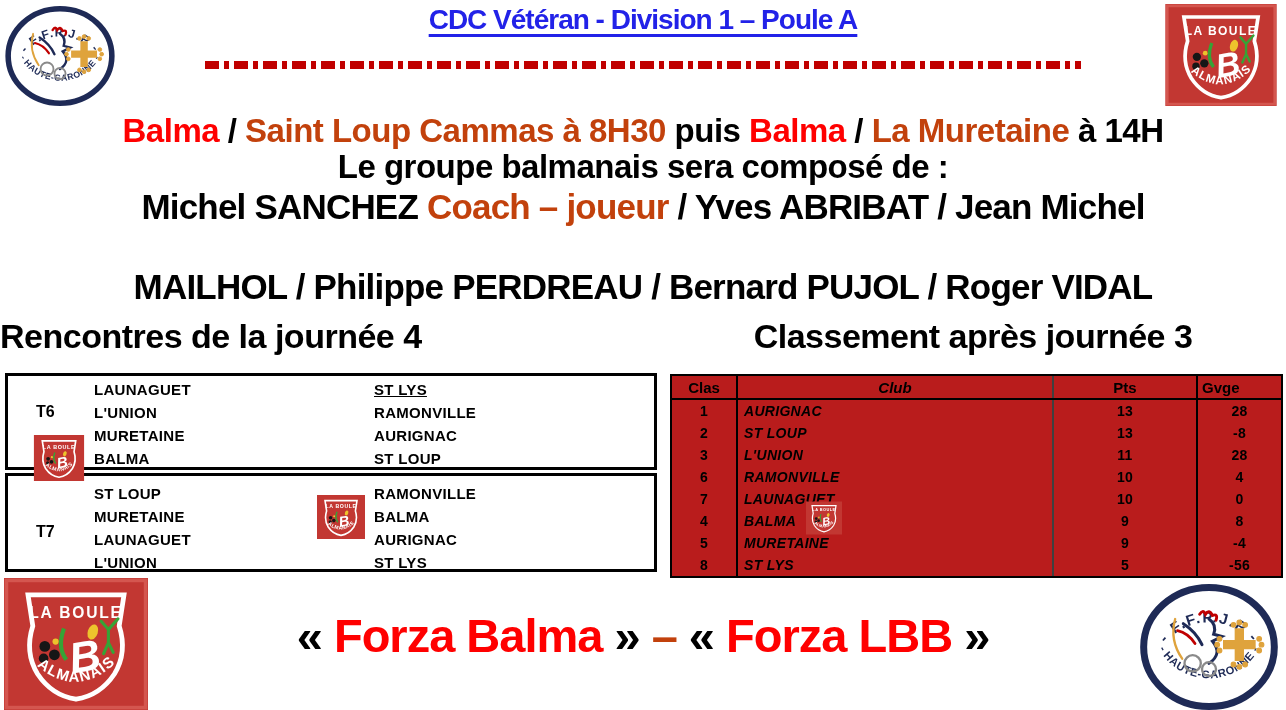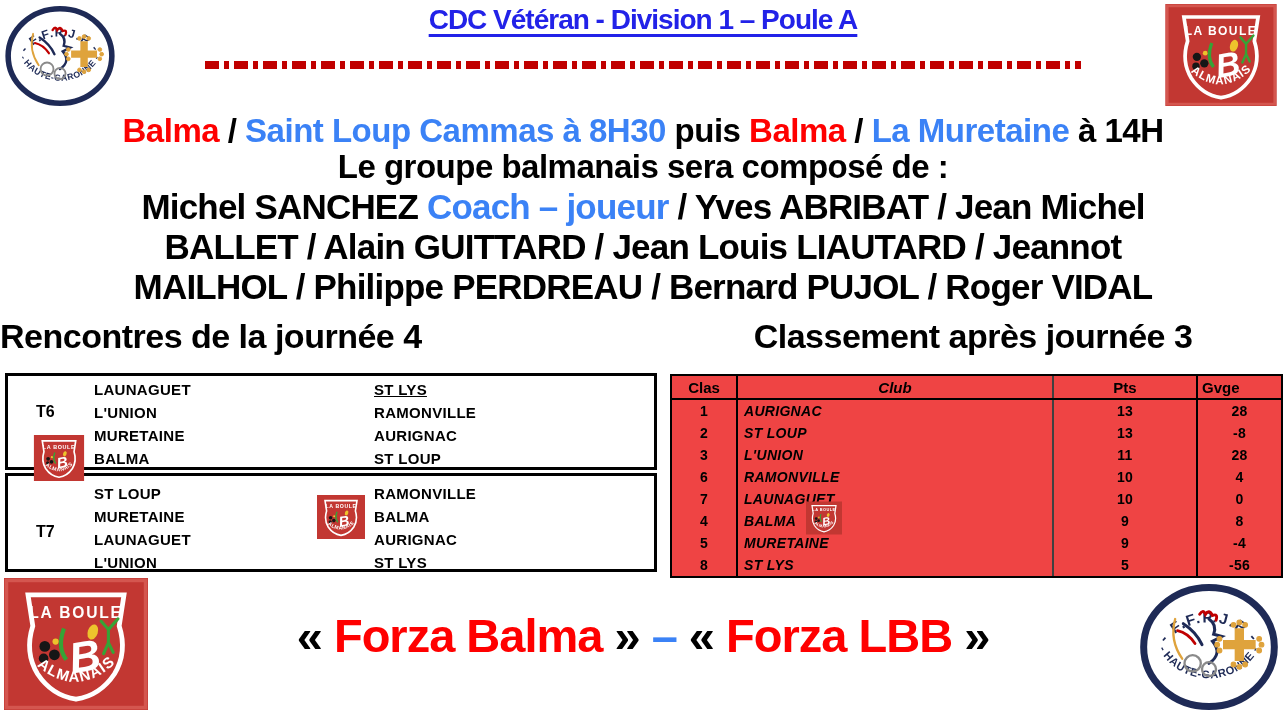--- a/index.html
+++ b/index.html
@@ -4,21 +4,21 @@
 <style>
   * { margin:0; padding:0; box-sizing:border-box; }
   html,body { background:#fff; }
   #page {
     position:relative; width:1286px; height:710px; background:#fff;
     font-family:"Liberation Sans", sans-serif; overflow:hidden; color:#000;
   }
   .abs { position:absolute; }
   .ctr { left:0; width:100%; text-align:center; white-space:nowrap; }
   .red   { color:#FF0000; }
-  .blue  { color:#3b82f6; }
+  .blue  { color:#c2410c; }
   .green { color:#1F9E1F; }
   .black { color:#000; }
 
   .title {
     top:4px; font-size:28px; font-weight:700; letter-spacing:-1px; color:#2222E8;
     text-decoration:underline; text-decoration-thickness:3px; text-underline-offset:5px;
   }
   .dashline {
     top:61px; left:205px; width:876px; height:8px;
     background:repeating-linear-gradient(to right,
@@ -44,21 +44,21 @@
   .fx-home { display:inline-block; margin-left:86px; }
   .fx-away { position:absolute; left:366px; top:0; }
   .fx-u { font-weight:700; text-decoration:underline; }
   .fx-label { position:absolute; font-size:16px; font-weight:600; }
   .fx-label-t6 { left:28px; top:27px; }
   .fx-label-t7 { left:28px; top:47px; }
   .fx-logo-t6 { position:absolute; left:28px;  top:62px;  width:52px; height:46px; }
   .fx-logo-t7 { position:absolute; left:312px; top:120px; width:48px; height:48px; }
 
   
-  #standings { left:670px; top:374px; width:613px; border:2px solid #000; background:#ef4444; }
+  #standings { left:670px; top:374px; width:613px; border:2px solid #000; background:#b91c1c; }
   .st-row { display:flex; }
   .st-head { height:24px; line-height:24px; border-bottom:2px solid #000; font-size:15px; font-weight:600; }
   .st-body-row { height:22px; line-height:22px; font-size:14px; font-weight:600; letter-spacing:0.3px; }
   .sc { flex:none; overflow:hidden; white-space:nowrap; }
   .sc1 { width:66px;  border-right:2px solid #000; text-align:center; }
   .sc2 { width:316px; border-right:2px solid #404040;font-style:italic; }
   .sc3 { width:144px; border-right:2px solid #000; text-align:center; }
   .sc4 { flex:1; text-align:center; }
   .sc2-head { text-align:center; }
   .sc2-body { text-align:left; padding-left:6px; }
@@ -147,21 +147,20 @@
   </div>
 
   <div class="abs ctr title">CDC Vétéran - Division 1 – Poule A</div>
   <div class="abs dashline"></div>
 
   <div class="abs ctr matchline"><span class="red">Balma</span><span class="black"> / </span><span class="blue">Saint Loup Cammas à 8H30</span><span class="black"> puis </span><span class="red">Balma</span><span class="black"> / </span><span class="blue">La Muretaine</span><span class="black"> à 14H</span></div>
 
   <div class="abs ctr composeline">Le groupe balmanais sera composé de :</div>
 
   <div class="abs ctr playerline pl1"><span class="black">Michel SANCHEZ </span><span class="blue">Coach – joueur</span><span class="black"> / Yves ABRIBAT / Jean Michel</span></div>
-  <div class="abs ctr playerline pl2">BALLET / Alain GUITTARD / Jean Louis LIAUTARD / Jeannot</div>
   <div class="abs ctr playerline pl3">MAILHOL / Philippe PERDREAU / Bernard PUJOL / Roger VIDAL</div>
 
   <div class="abs sect-head sect-head-left">Rencontres de la journée 4</div>
   <div class="abs sect-head sect-head-right">Classement après journée 3</div>
 
   <div class="abs" id="fixtures">
 
     <div class="fx-block fx-b1 fx-pad">
       <span class="fx-label fx-label-t6">T6</span>
       <div class="fx-row">

